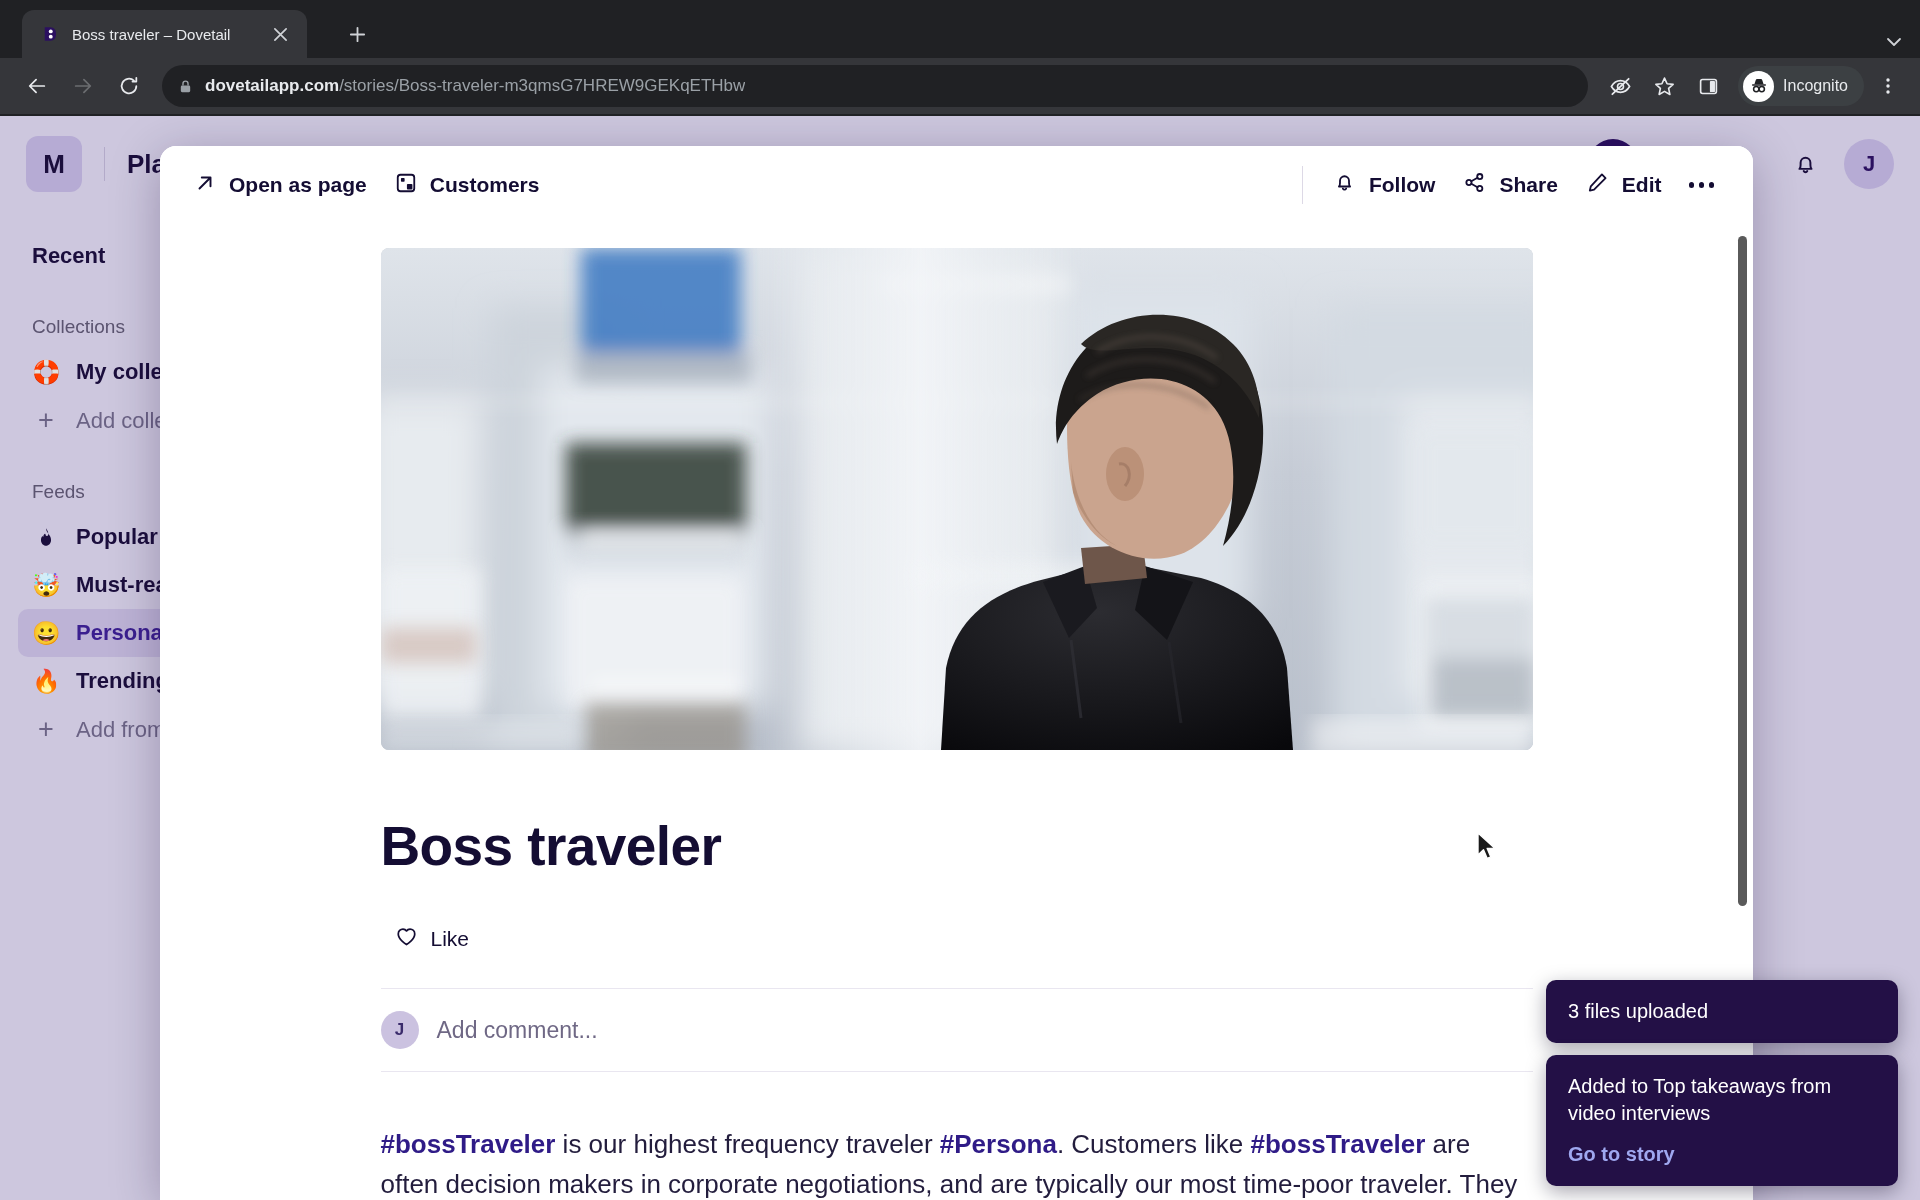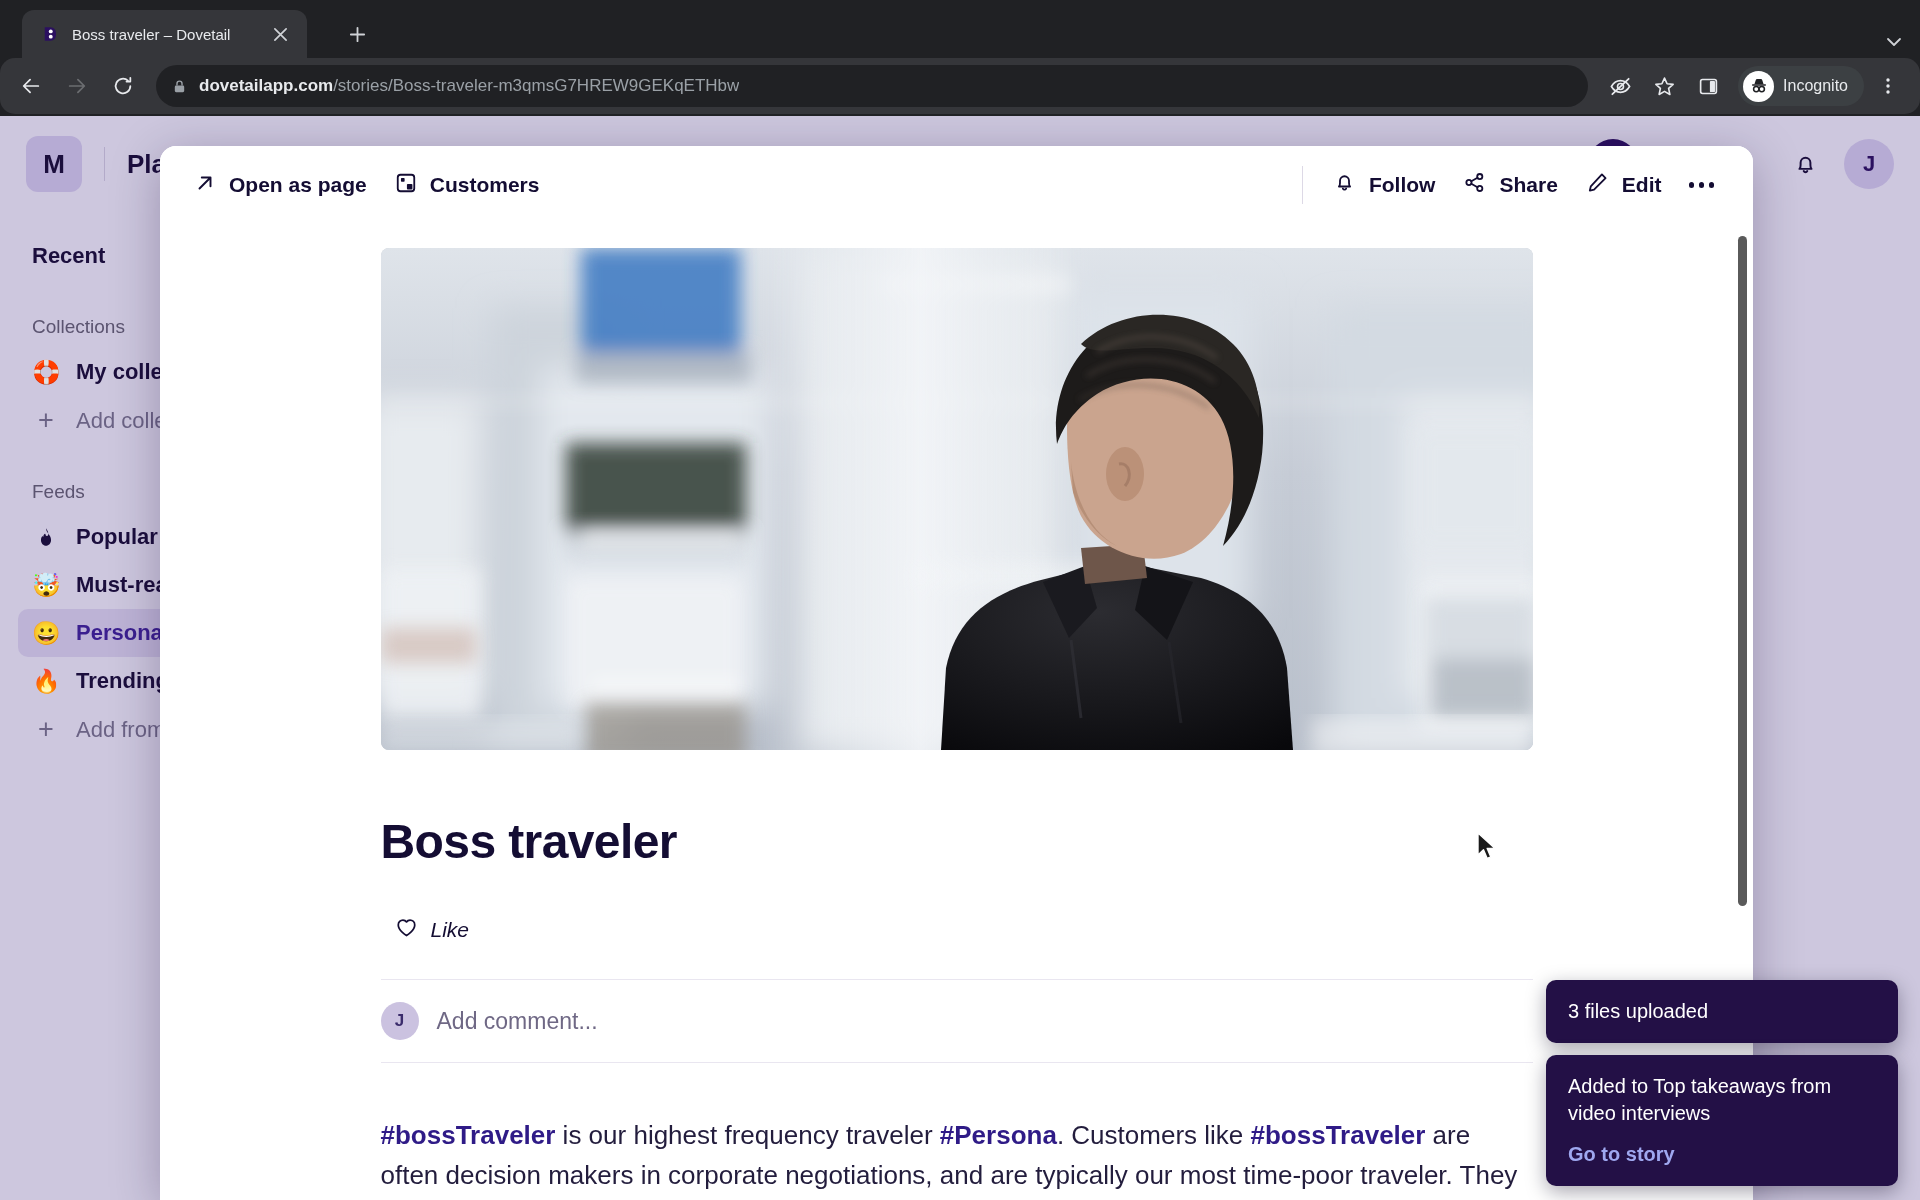--- a/index.html
+++ b/index.html
@@ -44,21 +44,21 @@
     color: #cfd2d6; border-radius: 50%;
   }
   .tabstrip-spacer { flex: 1; }
   .tabstrip-right {
     display: flex; align-items: center; padding-right: 16px; margin-bottom: 6px;
     color: #cfd2d6;
   }
 
   .toolbar {
     height: 56px; background: #35363a;
-    display: flex; align-items: center; gap: 4px; padding: 0 12px 0 10px; border-radius: 15px;
+    display: flex; align-items: center; gap: 4px; padding: 0 12px 0 16px;
   }
   .nav-btn {
     width: 42px; height: 42px; border-radius: 50%;
     display: flex; align-items: center; justify-content: center;
     color: #e8eaed; flex: 0 0 42px;
   }
   .nav-btn.disabled { color: #6b6d70; }
   .omnibox {
     flex: 1; height: 42px; background: #202124;
     border-radius: 21px; display: flex; align-items: center;
@@ -185,24 +185,24 @@
   .doc { width: 1152px; padding-top: 24px; }
 
   .hero {
     width: 1152px; height: 502px; border-radius: 8px;
     overflow: hidden; position: relative;
     background: #c9ced6;
   }
   .hero svg { display: block; width: 100%; height: 100%; }
 
   .doc-title {
-    font-size: 48px; font-weight: 700; color: #140d33;
+    font-size: 55px; font-weight: 700; color: #140d33;
     letter-spacing: -0.6px; margin: 64px 0 12px 0;
   }
-  .like-row { margin-top: 38px; font-style: italic; }
+  .like-row { margin-top: 38px; }
   .like-btn {
     display: inline-flex; align-items: center; gap: 13px;
     padding: 9px 14px; border-radius: 9px;
     font-size: 21px; color: #140d33; font-weight: 400;
   }
   .comment-row {
     margin-top: 26px; border-top: 1px solid #e9e6f0; border-bottom: 1px solid #e9e6f0;
     height: 84px; display: flex; align-items: center; gap: 18px;
   }
   .cm-avatar {

